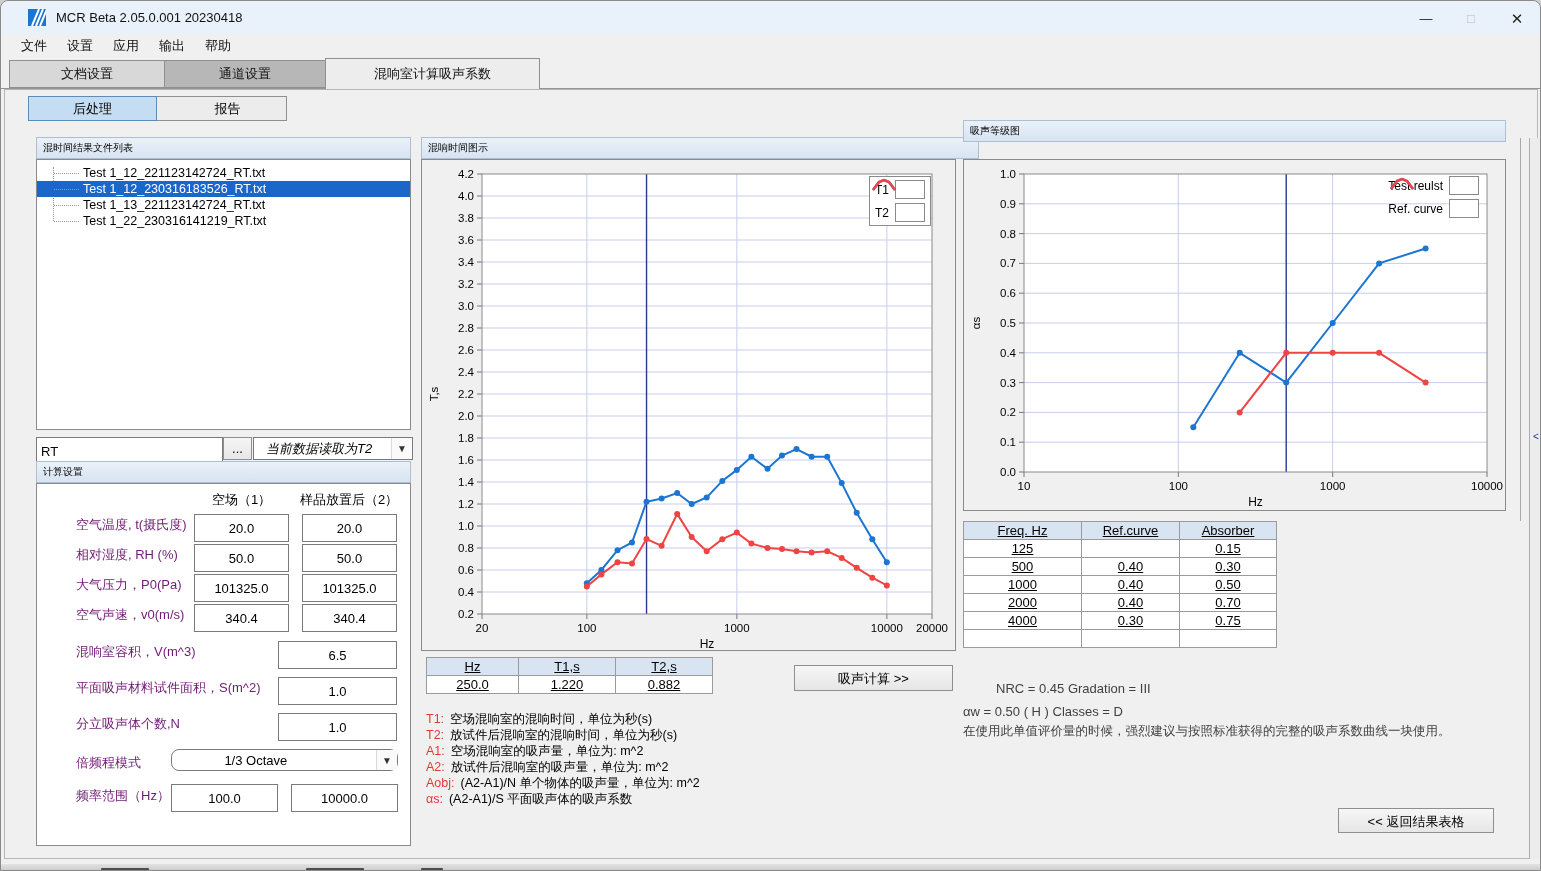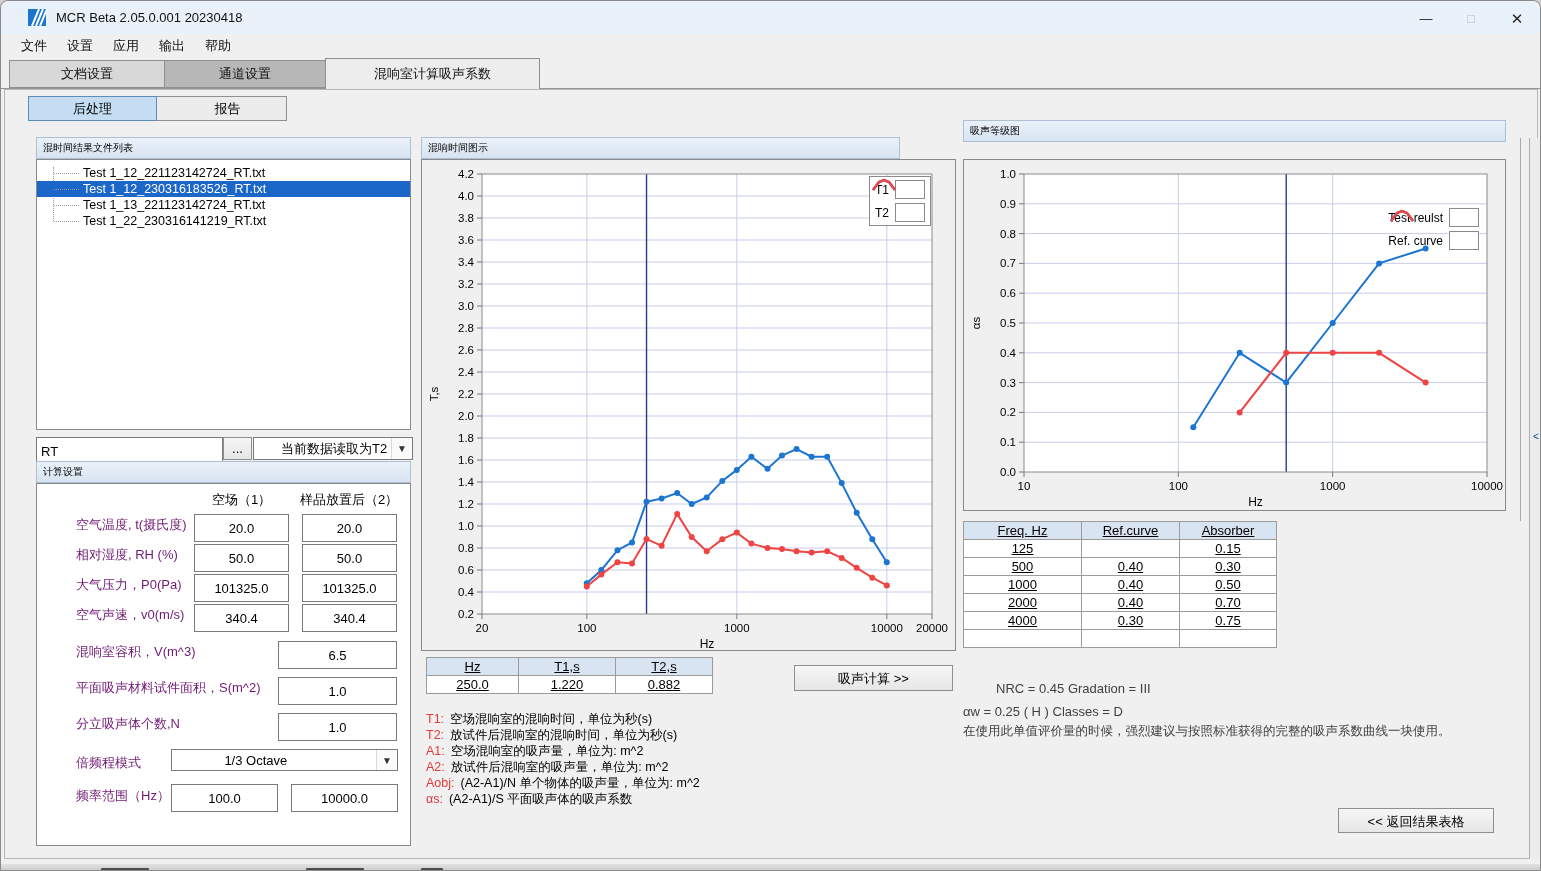--- a/index.html
+++ b/index.html
@@ -21,53 +21,53 @@
   #tab-2{left:324px;top:1px;width:215px;height:31px;line-height:29px;background:#ededed;border-bottom:none;z-index:3;}
   
   .content{position:absolute;left:3px;top:88px;width:1534px;height:770px;background:#f0f0f0;border:1px solid #b6b6b6;box-sizing:border-box;}
   .subtab{position:absolute;height:25px;box-sizing:border-box;border:1px solid #8f8f8f;text-align:center;font-size:13px;line-height:23px;background:#ececec;}
   #subtab-0{left:27px;top:95px;width:129px;background:#c5ddf2;border-color:#5b8db8;z-index:2;}
   #subtab-1{left:155px;top:95px;width:131px;padding-left:12px;}
   
   .sect-header{position:absolute;height:22px;background:linear-gradient(#eaf1f9,#d8e4f2);border:1px solid #aebfd3;box-sizing:border-box;font-size:10px;line-height:20px;padding-left:6px;color:#000;}
   #hdr-files{left:35px;top:136px;width:375px;}
   #hdr-calc{left:35px;top:460px;width:375px;}
-  #hdr-rtchart{left:420px;top:136px;width:479px;}
+  #hdr-rtchart{left:420px;top:136px;width:558px;}
   #hdr-abs{left:962px;top:119px;width:543px;}
   
   .listbox{position:absolute;left:35px;top:158px;width:375px;height:271px;background:#fff;border:1px solid #8a8a8a;box-sizing:border-box;padding-top:5px;}
   .listbox .vguide{position:absolute;left:16px;top:7px;height:54px;border-left:1px dotted #9a9a9a;}
   .tree-item{position:relative;height:16px;line-height:16px;font-size:12.5px;padding-left:46px;white-space:nowrap;color:#000;}
   .tree-item::before{content:"";position:absolute;left:17px;top:8px;width:25px;border-top:1px dotted #9a9a9a;}
   .tree-item.selected{background:#1b66c9;color:#fff;}
   
   .tb{position:absolute;box-sizing:border-box;border:1px solid #7a7a7a;background:#fff;font-size:13px;font-family:inherit;padding:13px 4px;color:#000;}
   .tb.num{text-align:center;}
   .btn{position:absolute;box-sizing:border-box;border:1px solid #8f8f8f;background:linear-gradient(#f6f6f6,#e6e6e6);font-size:13px;text-align:center;font-family:inherit;color:#000;cursor:default;}
   #rt-input{left:35px;top:436px;width:187px;height:23px;}
   #browse-btn{left:222px;top:436px;width:29px;height:23px;line-height:19px;}
   .combo{position:absolute;box-sizing:border-box;border:1px solid #7a7a7a;background:#fff;font-size:13px;display:flex;align-items:center;color:#000;}
-  #data-mode-combo{left:252px;top:436px;width:160px;height:23px;padding-left:27px;}
+  #data-mode-combo{left:252px;top:436px;width:160px;height:23px;padding-left:12px;font-style:italic;}
   .combo .chev{margin-left:auto;width:20px;height:100%;display:flex;align-items:center;justify-content:center;color:#333;font-size:10px;border-left:1px solid #d9d9d9;background:#fafafa;}
   
   .groupbox{position:absolute;left:35px;top:482px;width:375px;height:363px;background:#fff;border:1px solid #8a8a8a;box-sizing:border-box;}
   #calc-form{position:absolute;left:35px;top:482px;width:375px;height:363px;}
   #calc-form .flabel{position:absolute;font-size:13px;color:#701a75;white-space:nowrap;}
   #calc-form .tb{position:absolute;height:19px;}
   .colhead{position:absolute;font-size:13px;text-align:center;color:#000;}
-  #octave-combo{left:135px;top:266px;width:227px;height:22px;padding-left:8px;justify-content:center;}
+  #octave-combo{left:135px;top:266px;width:227px;height:22px;padding-left:8px;justify-content:center;border-radius:8px;}
   #octave-combo .cv{margin:0 auto;}
   
   .chartbox{position:absolute;border:1px solid #8a8a8a;background:#f0f0f0;box-sizing:border-box;}
   #rt-chart-box{left:420px;top:158px;width:535px;height:492px;}
   #abs-chart-box{left:962px;top:158px;width:543px;height:352px;}
   .chartbox svg{position:absolute;left:0;top:0;}
   .legend{position:absolute;display:flex;flex-direction:column;gap:4px;}
   #legend-rt{right:24px;top:16px;background:#fff;border:1px solid #8a8a8a;padding:3px 5px;}
-  #legend-abs{right:26px;top:16px;margin-top:32px;}
+  #legend-abs{right:26px;top:16px;}
   .leg-row{display:flex;align-items:center;justify-content:flex-end;gap:6px;height:19px;}
   .leg-label{font-size:12px;color:#000;white-space:nowrap;}
   .leg-icon{display:inline-flex;width:30px;height:19px;border:1px solid #8a8a8a;background:#fff;box-sizing:border-box;align-items:center;justify-content:center;}
   
   table.grid{position:absolute;border-collapse:collapse;font-size:13px;background:#fff;text-decoration:underline;}
   table.grid th{background:#d8e4f2;font-weight:normal;}
   table.grid th,table.grid td{border:1px solid #9b9b9b;height:17px;padding:0;text-align:center;color:#000;}
   #rt-table{left:425px;top:656px;}
   #abs-table{left:962px;top:520px;}
   
@@ -484,21 +484,21 @@
         </tr>
       <tr>
           <td></td>
           <td></td>
           <td></td>
         </tr>
     </tbody>
   </table>
 
   <span class="rtext" id="nrc-line">NRC = 0.45  Gradation = III</span>
-  <span class="rtext" id="aw-line">αw = 0.25 ( H )   Classes = D</span>
+  <span class="rtext" id="aw-line">αw = 0.50 ( H )   Classes = D</span>
   <span class="rtext" id="advice-line">在使用此单值评价量的时候，强烈建议与按照标准获得的完整的吸声系数曲线一块使用。</span>
   <button class="btn" id="back-btn">&lt;&lt; 返回结果表格</button>
 
   <div id="splitter-line"></div>
   <div id="collapse-strip">
     <span id="collapse-arrow">&lt;</span>
   </div>
 
   <div id="taskbar-sliver"></div>
   <span class="tb-mark" style="left:100px;width:48px;"></span>

